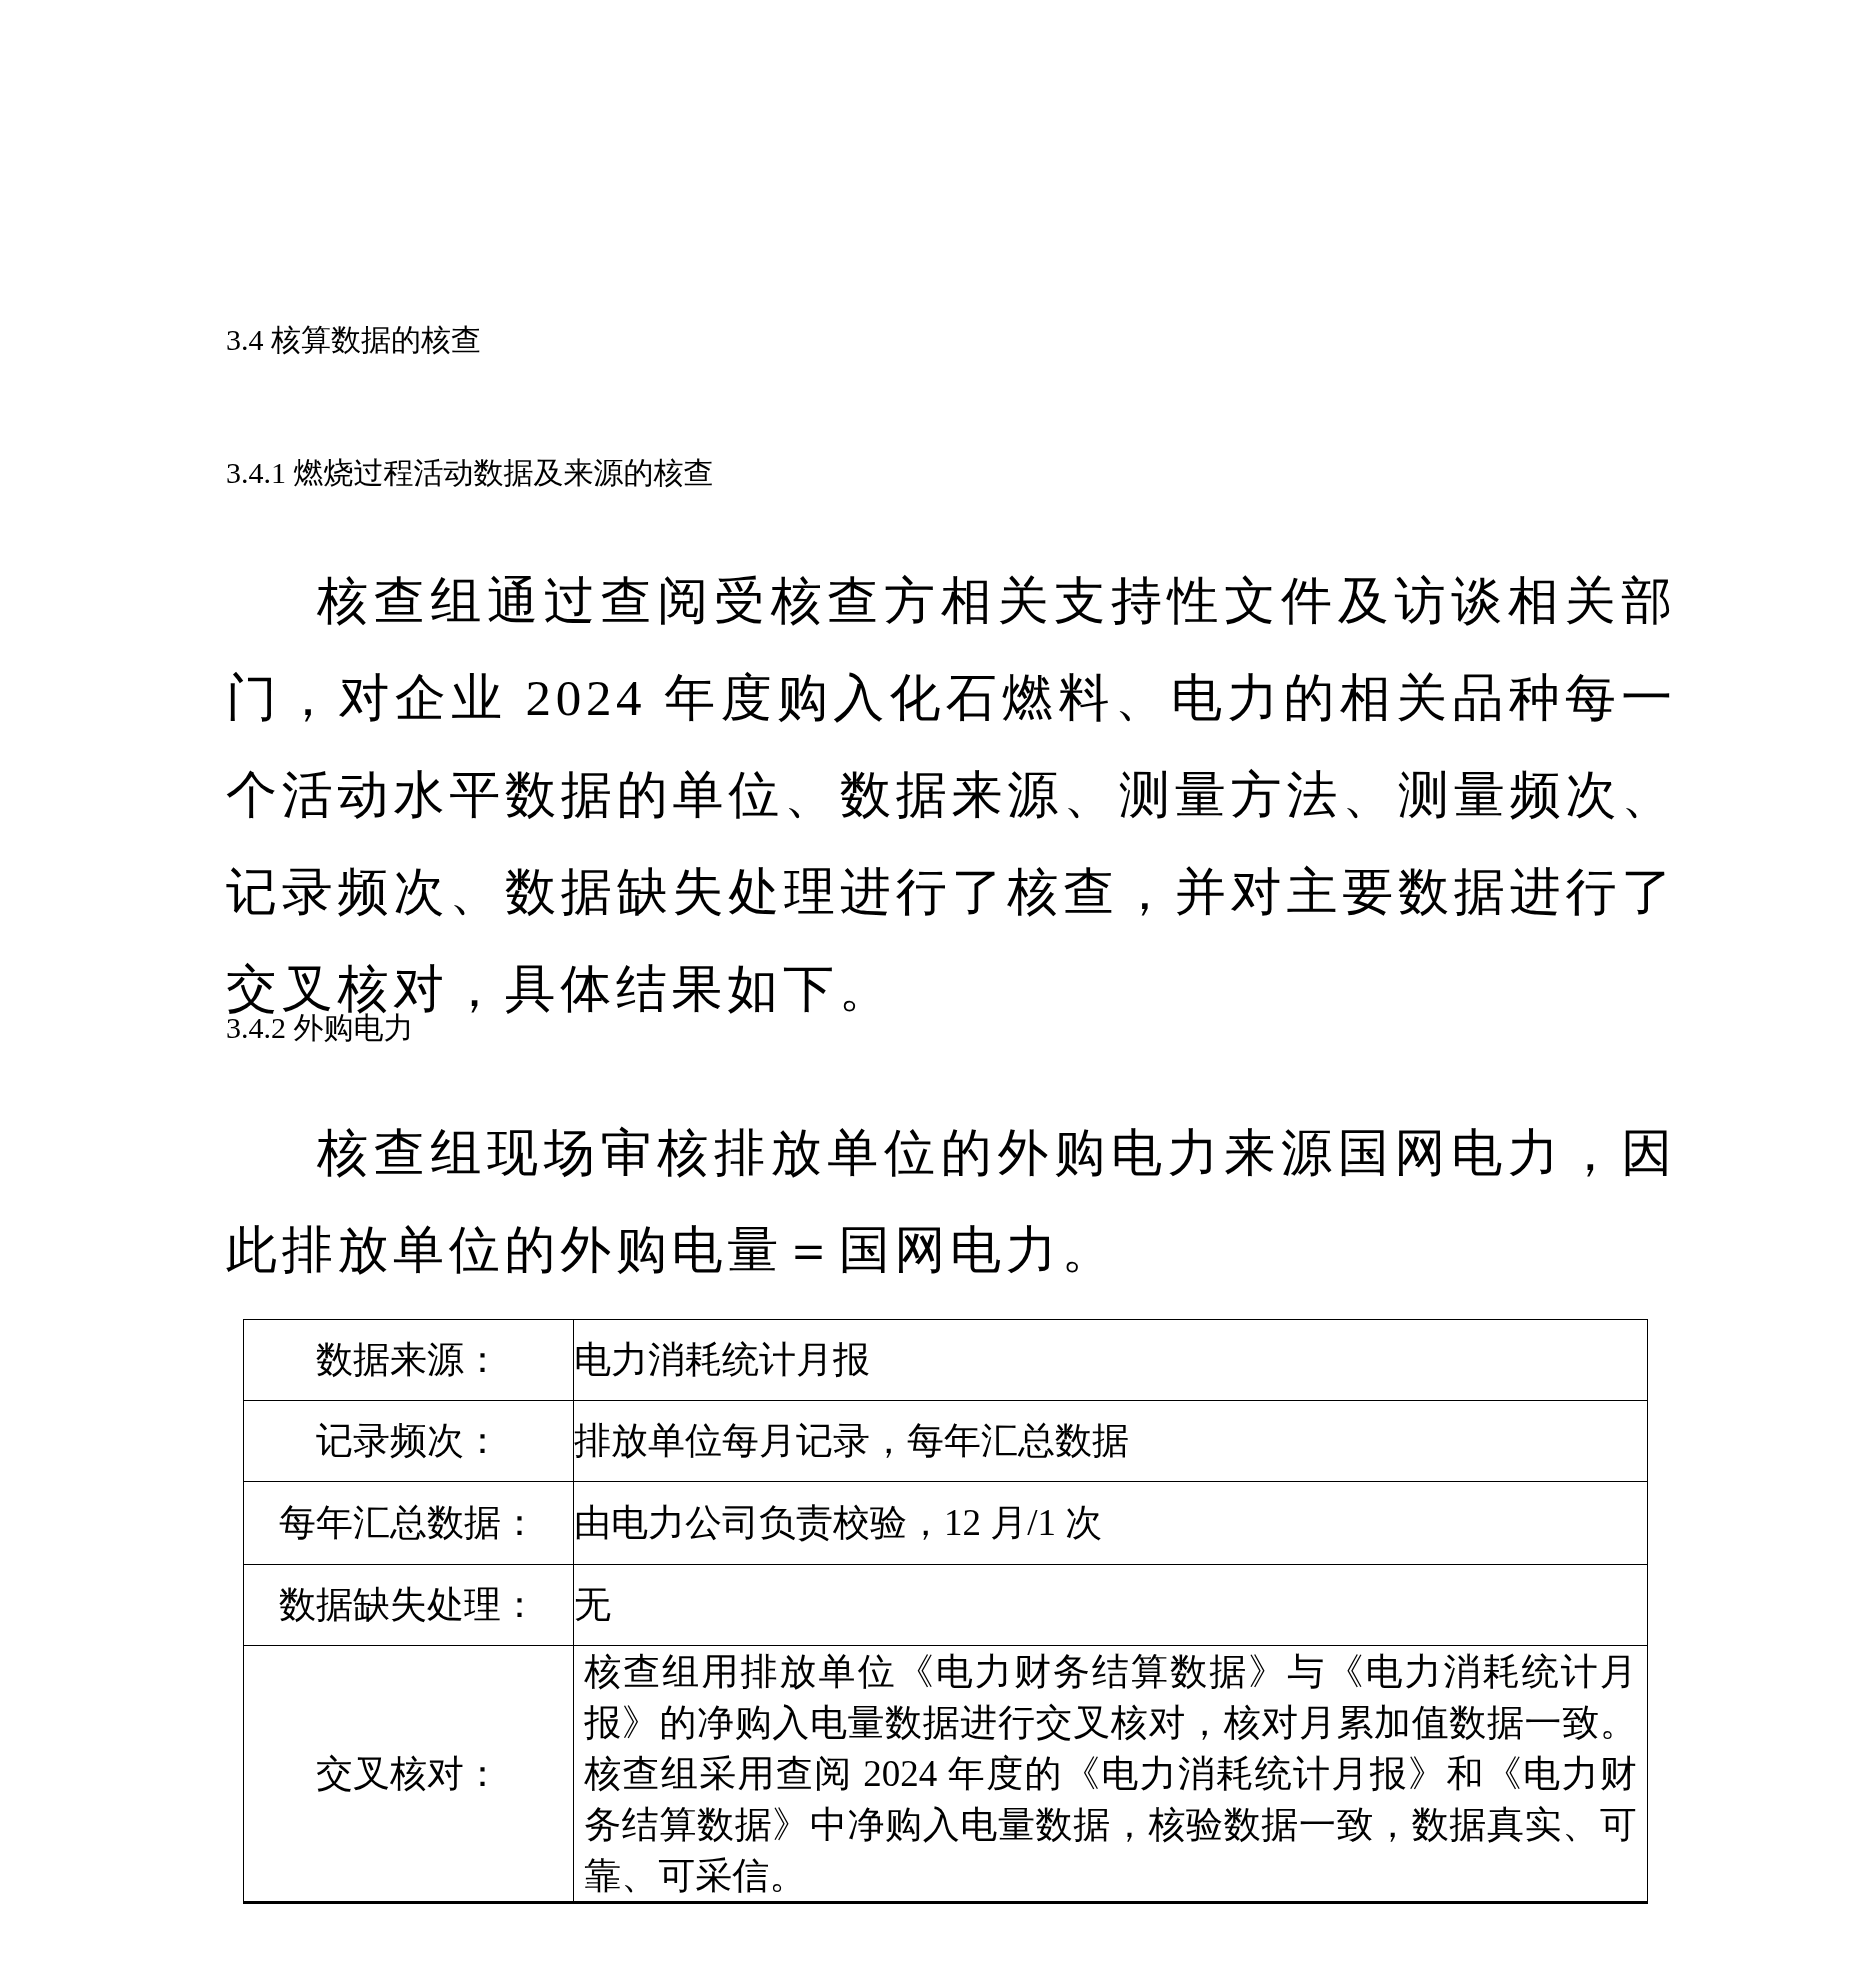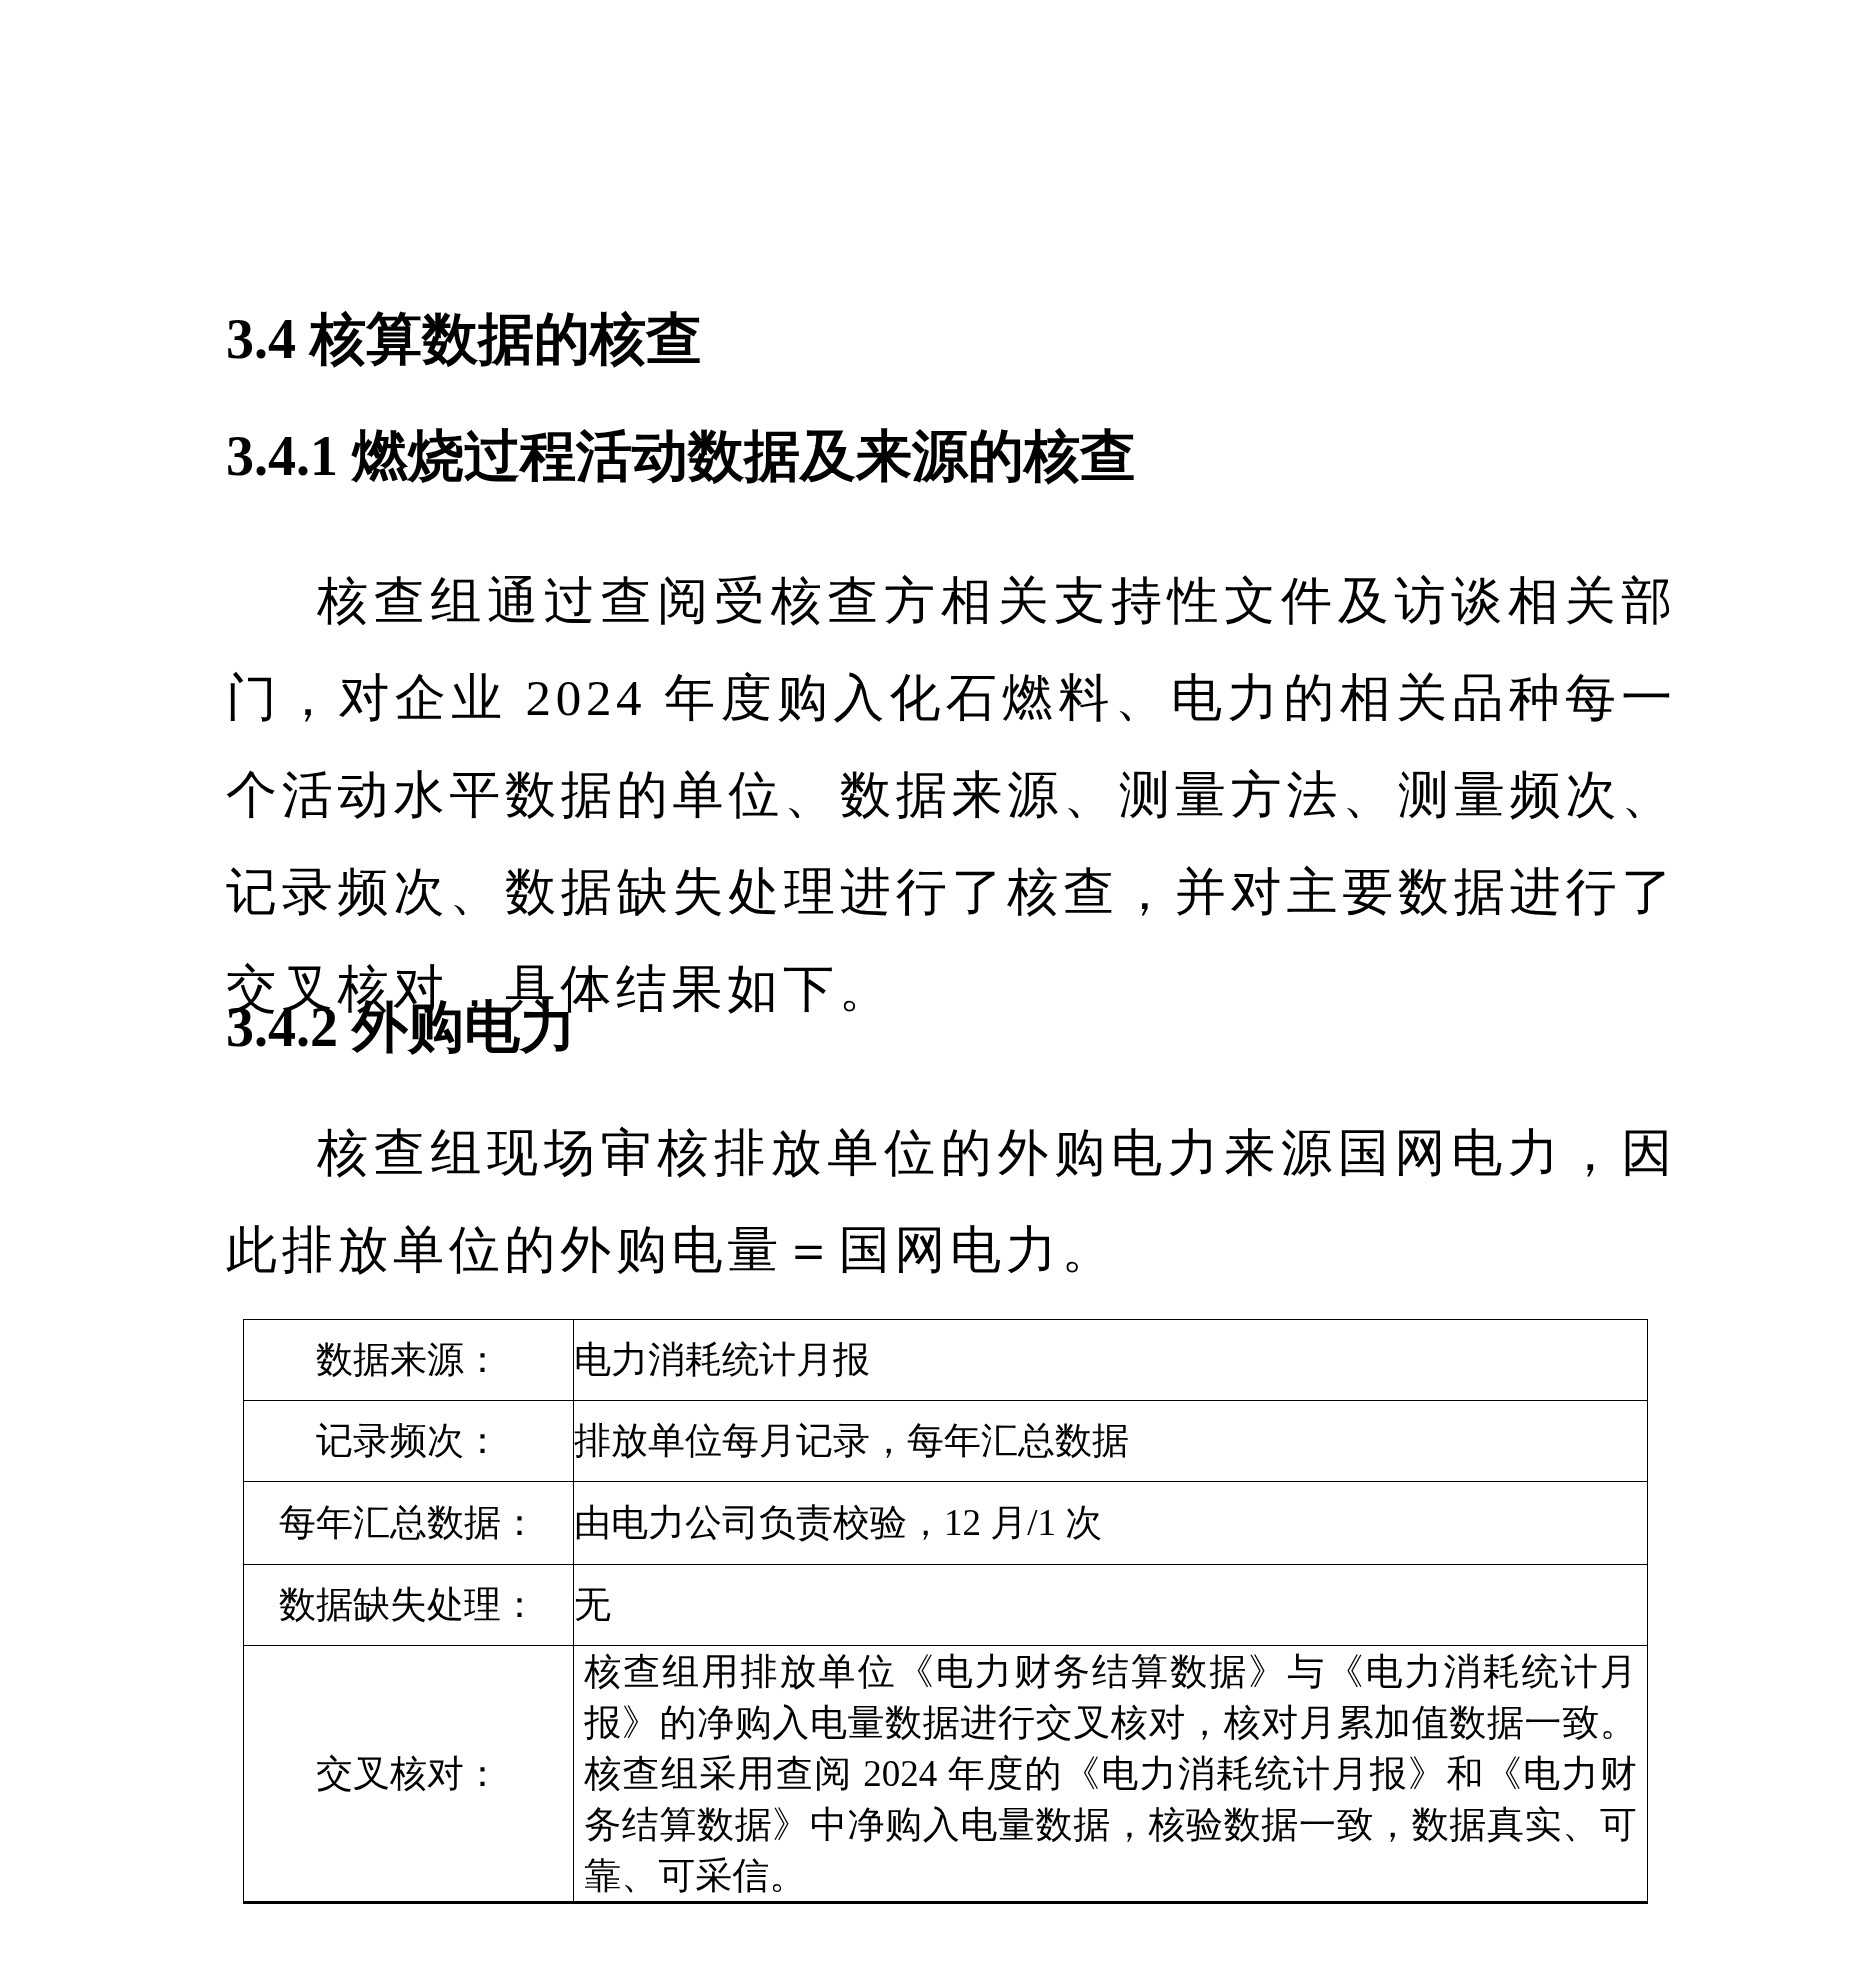--- a/index.html
+++ b/index.html
@@ -12,27 +12,27 @@
     width: 1872px;
     height: 2647px;
     background: #ffffff;
     font-family: "Liberation Serif", "DejaVu Serif", serif;
     color: #000000;
     overflow: hidden;
   }
   .heading {
     position: absolute;
     left: 226px;
-    font-size: 56px;
-    font-weight: bold;
+    font-size: 30px;
+    font-weight: normal;
     line-height: 59px;
     white-space: nowrap;
   }
   #heading-1 { top: 310px; }
-  #heading-2 { top: 427px; }
+  #heading-2 { top: 443px; }
   #heading-3 { top: 998px; }
   .para {
     position: absolute;
     left: 226px;
     width: 1451px;
     font-size: 51px;
     line-height: 97px;
     letter-spacing: 4.7px;
     text-align: justify;
     text-justify: inter-ideograph;

